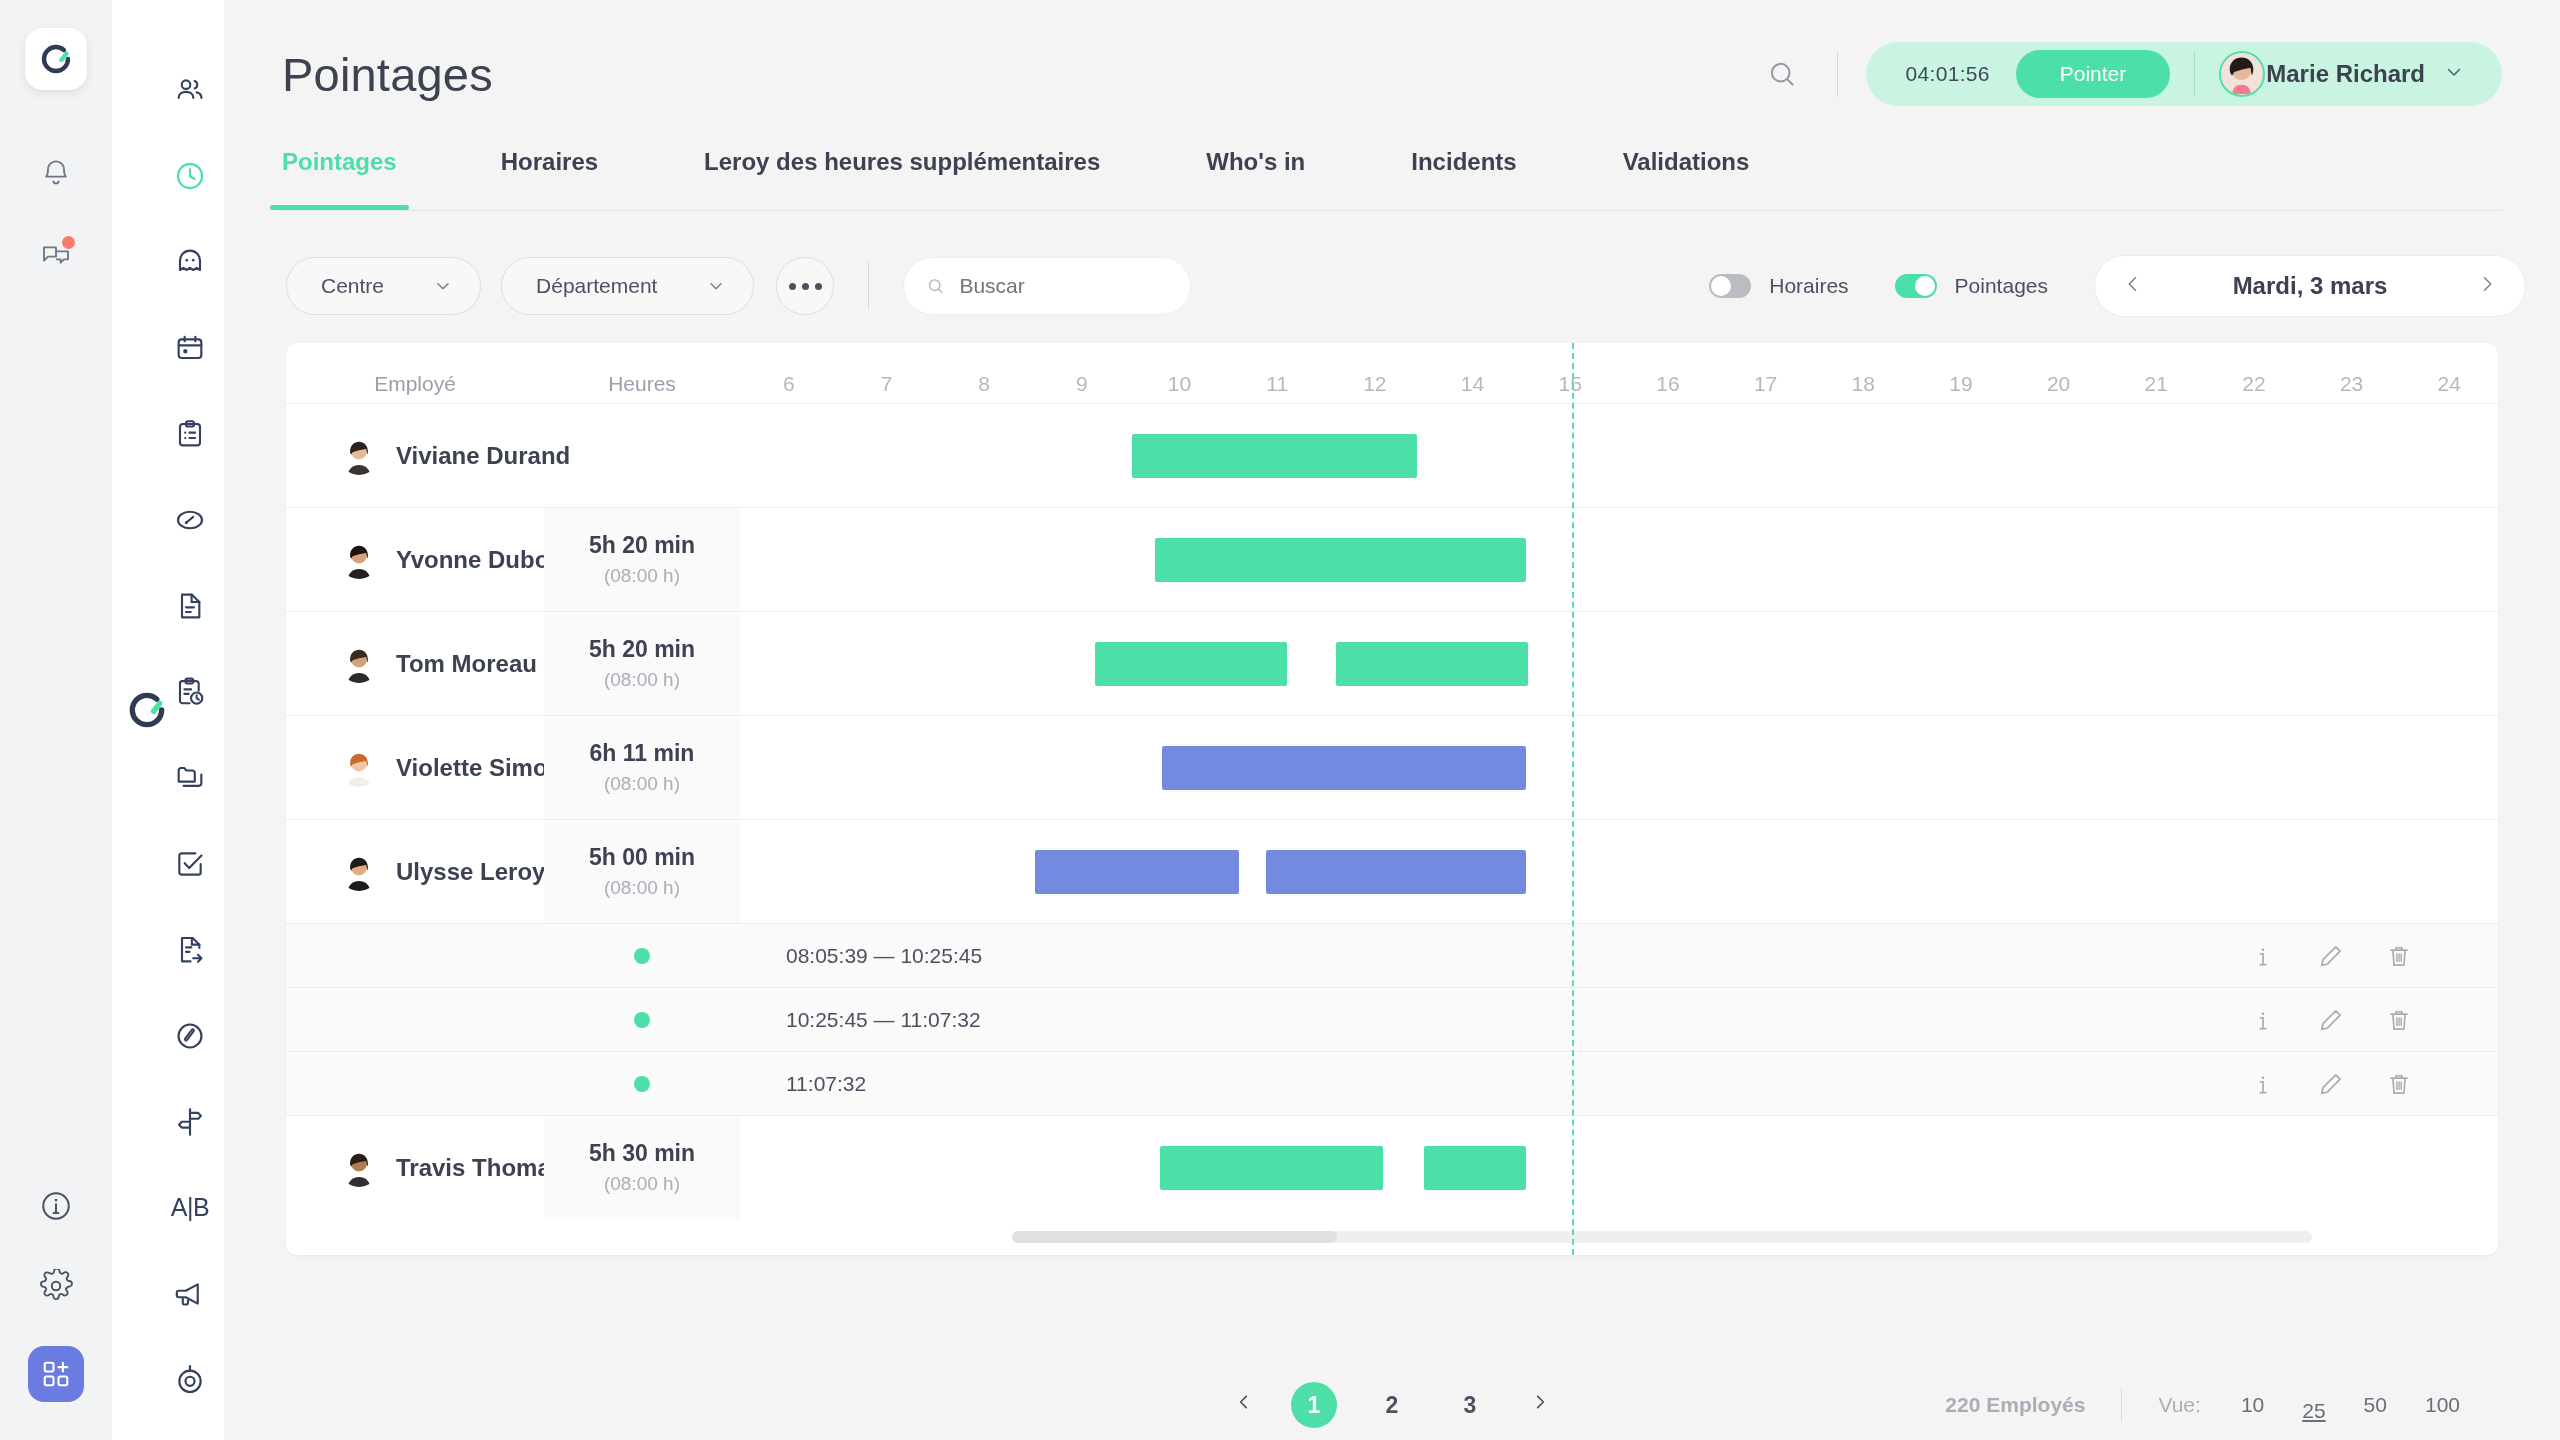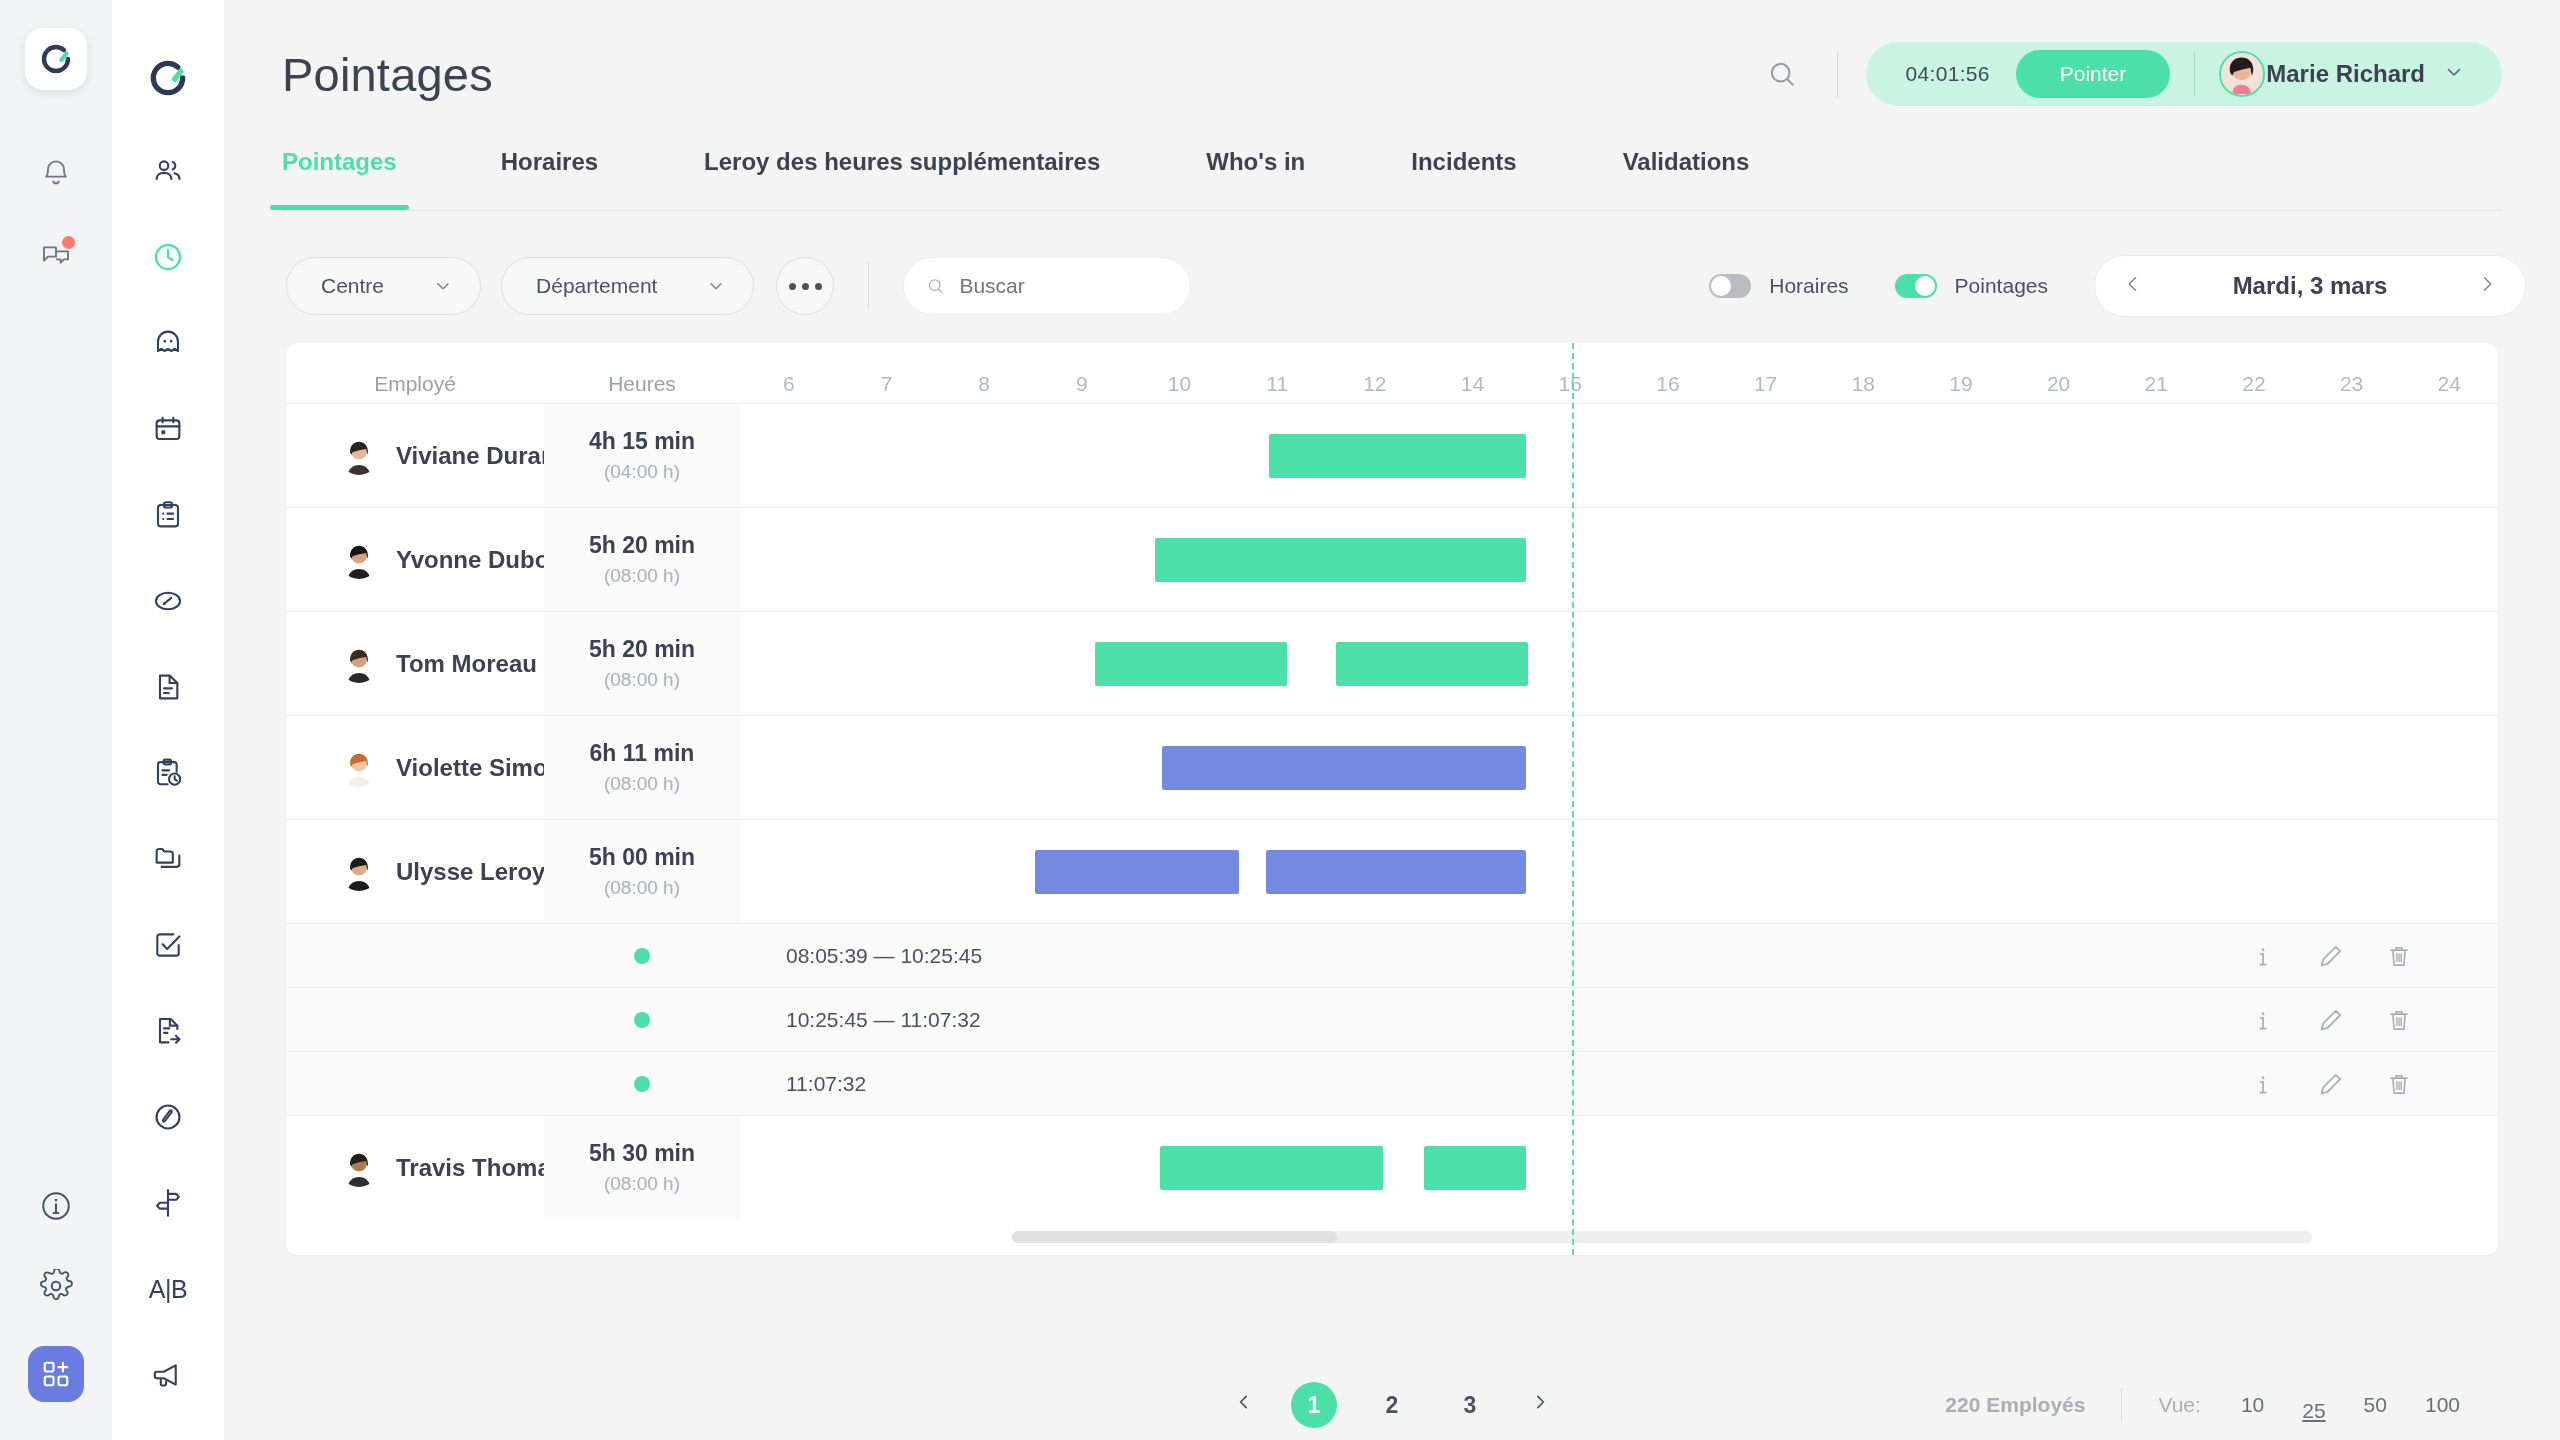--- a/index.html
+++ b/index.html
@@ -28,22 +28,22 @@
   .dot-red { position:absolute; top:2px; right:1px; width:13px; height:13px; border-radius:50%; background:#fb7a6e; }
   .rail-a-bottom { position:absolute; bottom:38px; left:0; right:0; display:flex; flex-direction:column; align-items:center; gap:40px;}
   .grid-btn {
     width:56px;height:56px;border-radius:16px;background:#6a7ce0;
     display:flex;align-items:center;justify-content:center;cursor:pointer;
   }
 
   
   .rail-b {
     width:112px; flex:0 0 112px; background:#ffffff;
-    display:flex; flex-direction:column; align-items:center; padding-top:56px;
-    position:relative; overflow:hidden;
+    display:flex; flex-direction:row; align-items:center; padding-top:29px;
+    position:relative; overflow:hidden;justify-content:center;
   }
   .rail-b .mark { margin-bottom:46px; }
   .rail-b-icons { display:flex; flex-direction:column; gap:44px; align-items:center; }
   .rail-b-ico { width:42px;height:42px;display:flex;align-items:center;justify-content:center;cursor:pointer;}
   .ab-txt { font-size:25px; font-weight:500; color:#33415c; letter-spacing:-.5px;}
 
   
   .main { flex:1; display:flex; flex-direction:column; min-width:0; background:#f4f4f5;}
   .topbar { height:148px; display:flex; align-items:center; padding:0 58px 0 58px; }
   .page-title { font-size:47px; font-weight:400; color:#3c4251; letter-spacing:.2px;}
@@ -491,24 +491,20 @@
             <div class="row">
               <div class="cell-emp">
        <span class="av"><svg width="38" height="38" viewBox="0 0 40 40">
     <rect width="40" height="40" fill="#ffffff"></rect>
     <circle cx="20" cy="15" r="8.6" fill="#e9b897"></circle>
     <path d="M10.6 15.5C10.6 9 14.8 5 20 5s9.4 4 9.4 10.5c0 1.8-.5 3-.5 3l-1.3-5.8-7.6 1.2-6.8 2.1-1.1 2.5s-1.5-1.4-1.5-2.5Z" fill="#2a2322"></path>
     <path d="M8.5 40c0-6.6 5.2-10.6 11.5-10.6S31.5 33.4 31.5 40H8.5Z" fill="#3a3330"></path>
   </svg></span>
        <span class="emp-name">Viviane Durand</span>
      </div>
-     <div class="cell-hrs">
-       <span class="hrs-main">4h 15 min</span>
-       <span class="hrs-sub">(04:00 h)</span>
-     </div>
      <div class="track">
                 <div class="bar green" style="left:30.1%;width:14.6%"></div>
               </div>
             </div>
             <div class="row">
               <div class="cell-emp">
        <span class="av"><svg width="38" height="38" viewBox="0 0 40 40">
     <rect width="40" height="40" fill="#ffffff"></rect>
     <circle cx="20" cy="15" r="8.6" fill="#d9a07a"></circle>
     <path d="M10.6 15.5C10.6 9 14.8 5 20 5s9.4 4 9.4 10.5c0 1.8-.5 3-.5 3l-1.3-5.8-7.6 1.2-6.8 2.1-1.1 2.5s-1.5-1.4-1.5-2.5Z" fill="#1a1414"></path>

